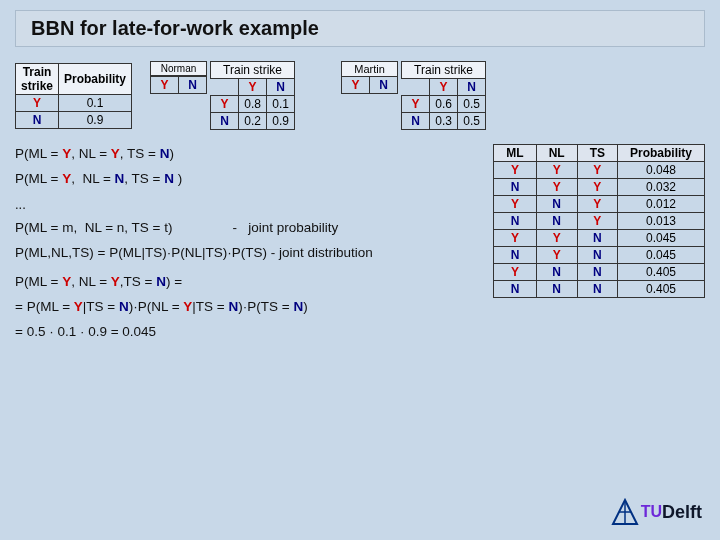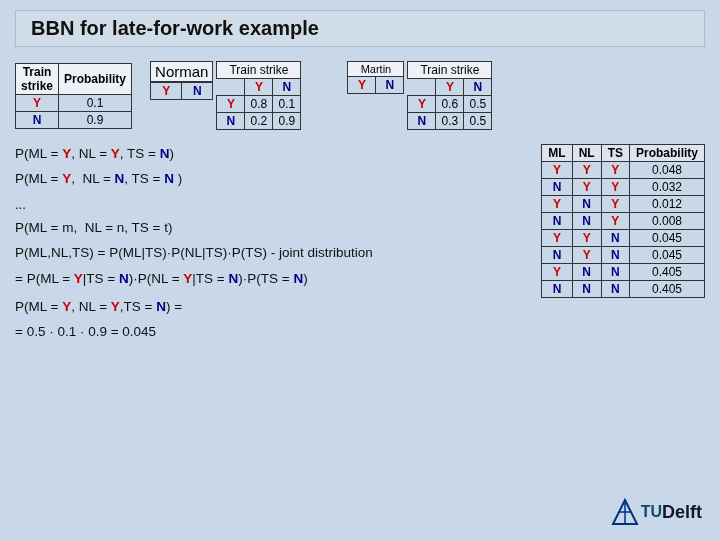--- a/index.html
+++ b/index.html
@@ -63,21 +63,21 @@
       font-size: 13.5px;
       margin-bottom: 5px;
       color: #111;
       line-height: 1.5;
     }
     .red { color: #cc0000; font-weight: bold; }
     .blue { color: #000080; font-weight: bold; }
     
     .joint-table td, .joint-table th {
       min-width: 20px;
-      padding: 1px 6px;
+      padding: 1px 12px;
     }
     .joint-table th {
       background: #dde4ee;
     }
     
     .logo-area {
       position: absolute;
       bottom: 14px;
       right: 18px;
       display: flex;
@@ -116,21 +116,21 @@
         <td class="yn-n">N</td>
         <td>0.9</td>
       </tr>
     </tbody>
       </table>
 
     <div style="display:flex; align-items:flex-start; gap:3px;">
       <table>
         <tbody>
             <tr>
-          <td colspan="2" style="border:1px solid #333; background:#eef2f8; font-size:15px; padding:1px 4px;">Norman</td>
+          <td colspan="2" style="border:1px solid #333; background:#eef2f8; font-size:10px; padding:1px 4px;">Norman</td>
         </tr>
         <tr>
           <td style="border:none; background:transparent; padding:0;"></td>
           <td style="border:none; background:transparent; padding:0;"></td>
         </tr>
         <tr>
           <td style="border:1px solid #333; padding:1px 3px;" class="yn-y">Y</td>
           <td style="border:1px solid #333; padding:1px 3px;" class="yn-n">N</td>
         </tr>
       </tbody>
@@ -208,31 +208,32 @@
       </div>
 
       <div class="formula-line">
         P(ML = <span class="red">Y</span>,&nbsp; NL = <span class="blue">N</span>, TS = <span class="blue">N</span> )
       </div>
 
       <div class="formula-line ellipsis">...</div>
 
       <div class="formula-line" style="display:flex; align-items:center; gap:60px;text-align:center;">
         <span>P(ML = m,&nbsp; NL = n, TS = t)</span>
+        <span>-&nbsp;&nbsp;&nbsp;joint probability</span>
       </div>
 
       <div class="formula-line" style="margin-top:4px;">
         P(ML,NL,TS) = P(ML|TS)·P(NL|TS)·P(TS) - joint distribution
       </div>
 
+      <div class="formula-line" style="margin-top:8px;">
+        P(ML = <span class="red">Y</span>, NL = <span class="red">Y</span>,TS = <span class="blue">N</span>) =
+      </div>
       <div class="formula-line">
         = P(ML = <span class="red">Y</span>|TS = <span class="blue">N</span>)·P(NL = <span class="red">Y</span>|TS = <span class="blue">N</span>)·P(TS = <span class="blue">N</span>)
-      </div>
-      <div class="formula-line" style="margin-top:8px;">
-        P(ML = <span class="red">Y</span>, NL = <span class="red">Y</span>,TS = <span class="blue">N</span>) =
       </div>
       <div class="formula-line">
         = 0.5 · 0.1 · 0.9 = 0.045
       </div>
 
     </div>
 
     <div class="right-table">
       <table class="joint-table">
         <tbody>
@@ -257,21 +258,21 @@
         <tr>
           <td class="yn-y">Y</td>
           <td class="yn-n">N</td>
           <td class="yn-y">Y</td>
           <td>0.012</td>
         </tr>
         <tr>
           <td class="yn-n">N</td>
           <td class="yn-n">N</td>
           <td class="yn-y">Y</td>
-          <td>0.008</td>
+          <td>0.013</td>
         </tr>
         <tr>
           <td class="yn-y">Y</td>
           <td class="yn-y">Y</td>
           <td class="yn-n">N</td>
           <td>0.045</td>
         </tr>
         <tr>
           <td class="yn-n">N</td>
           <td class="yn-y">Y</td>
@@ -295,17 +296,17 @@
     </div>
 
   </div>
 
   <div class="logo-area">
     <svg class="logo-icon" viewBox="0 0 28 28" xmlns="http://www.w3.org/2000/svg">
       <polygon points="14,2 26,26 2,26" fill="none" stroke="#003082" stroke-width="2"></polygon>
       <line x1="14" y1="2" x2="14" y2="26" stroke="#003082" stroke-width="1.5"></line>
       <line x1="8" y1="14" x2="20" y2="14" stroke="#003082" stroke-width="1.5"></line>
     </svg>
-    <span style="font-size:16px; font-weight:bold; color:#0c4a6e;">TU</span>
+    <span style="font-size:16px; font-weight:bold; color:#6d28d9;">TU</span>
       <span style="font-size:18px; font-weight:bold; color:#0f172a;">Delft</span>
   </div>
 
 </div>
 
 </body></html>

